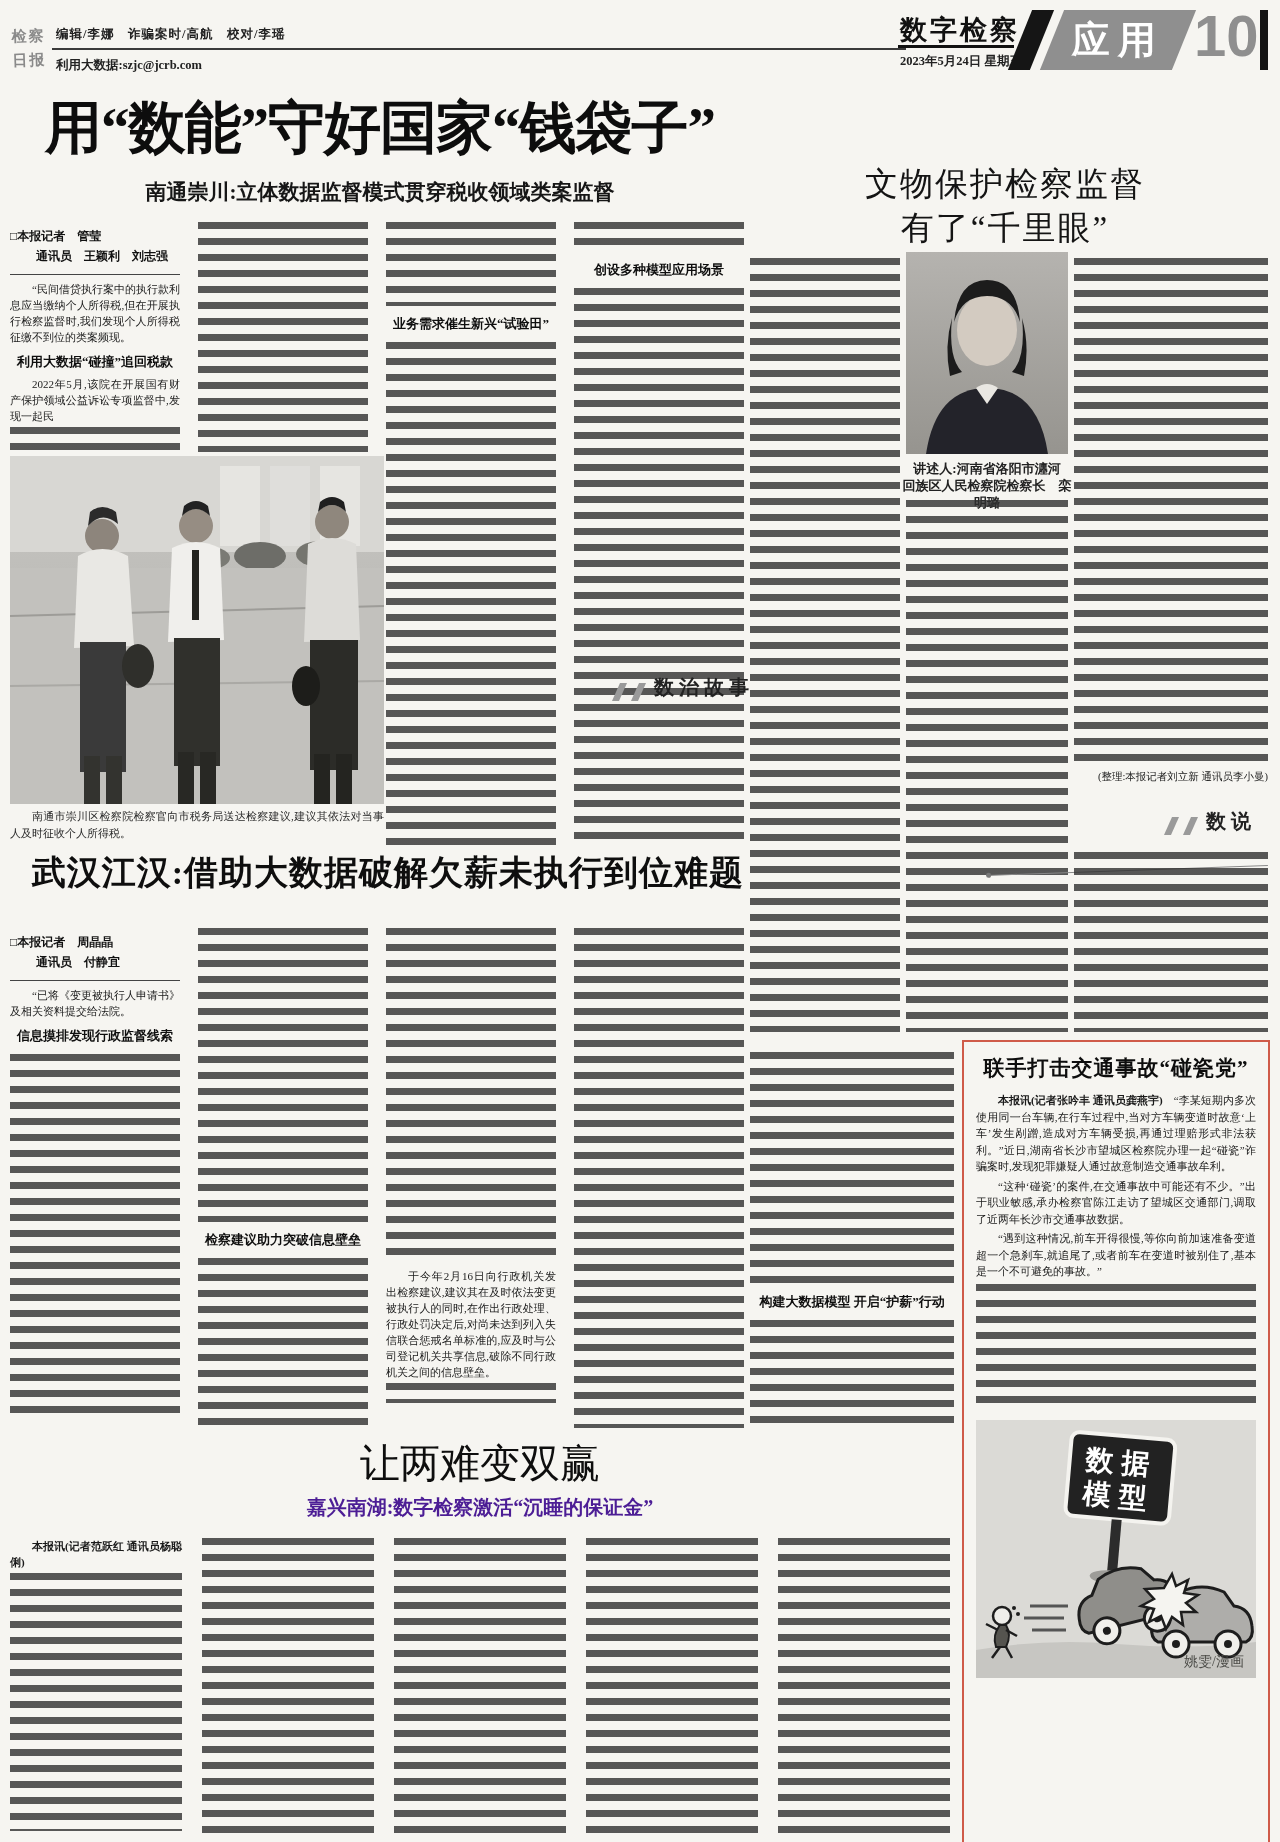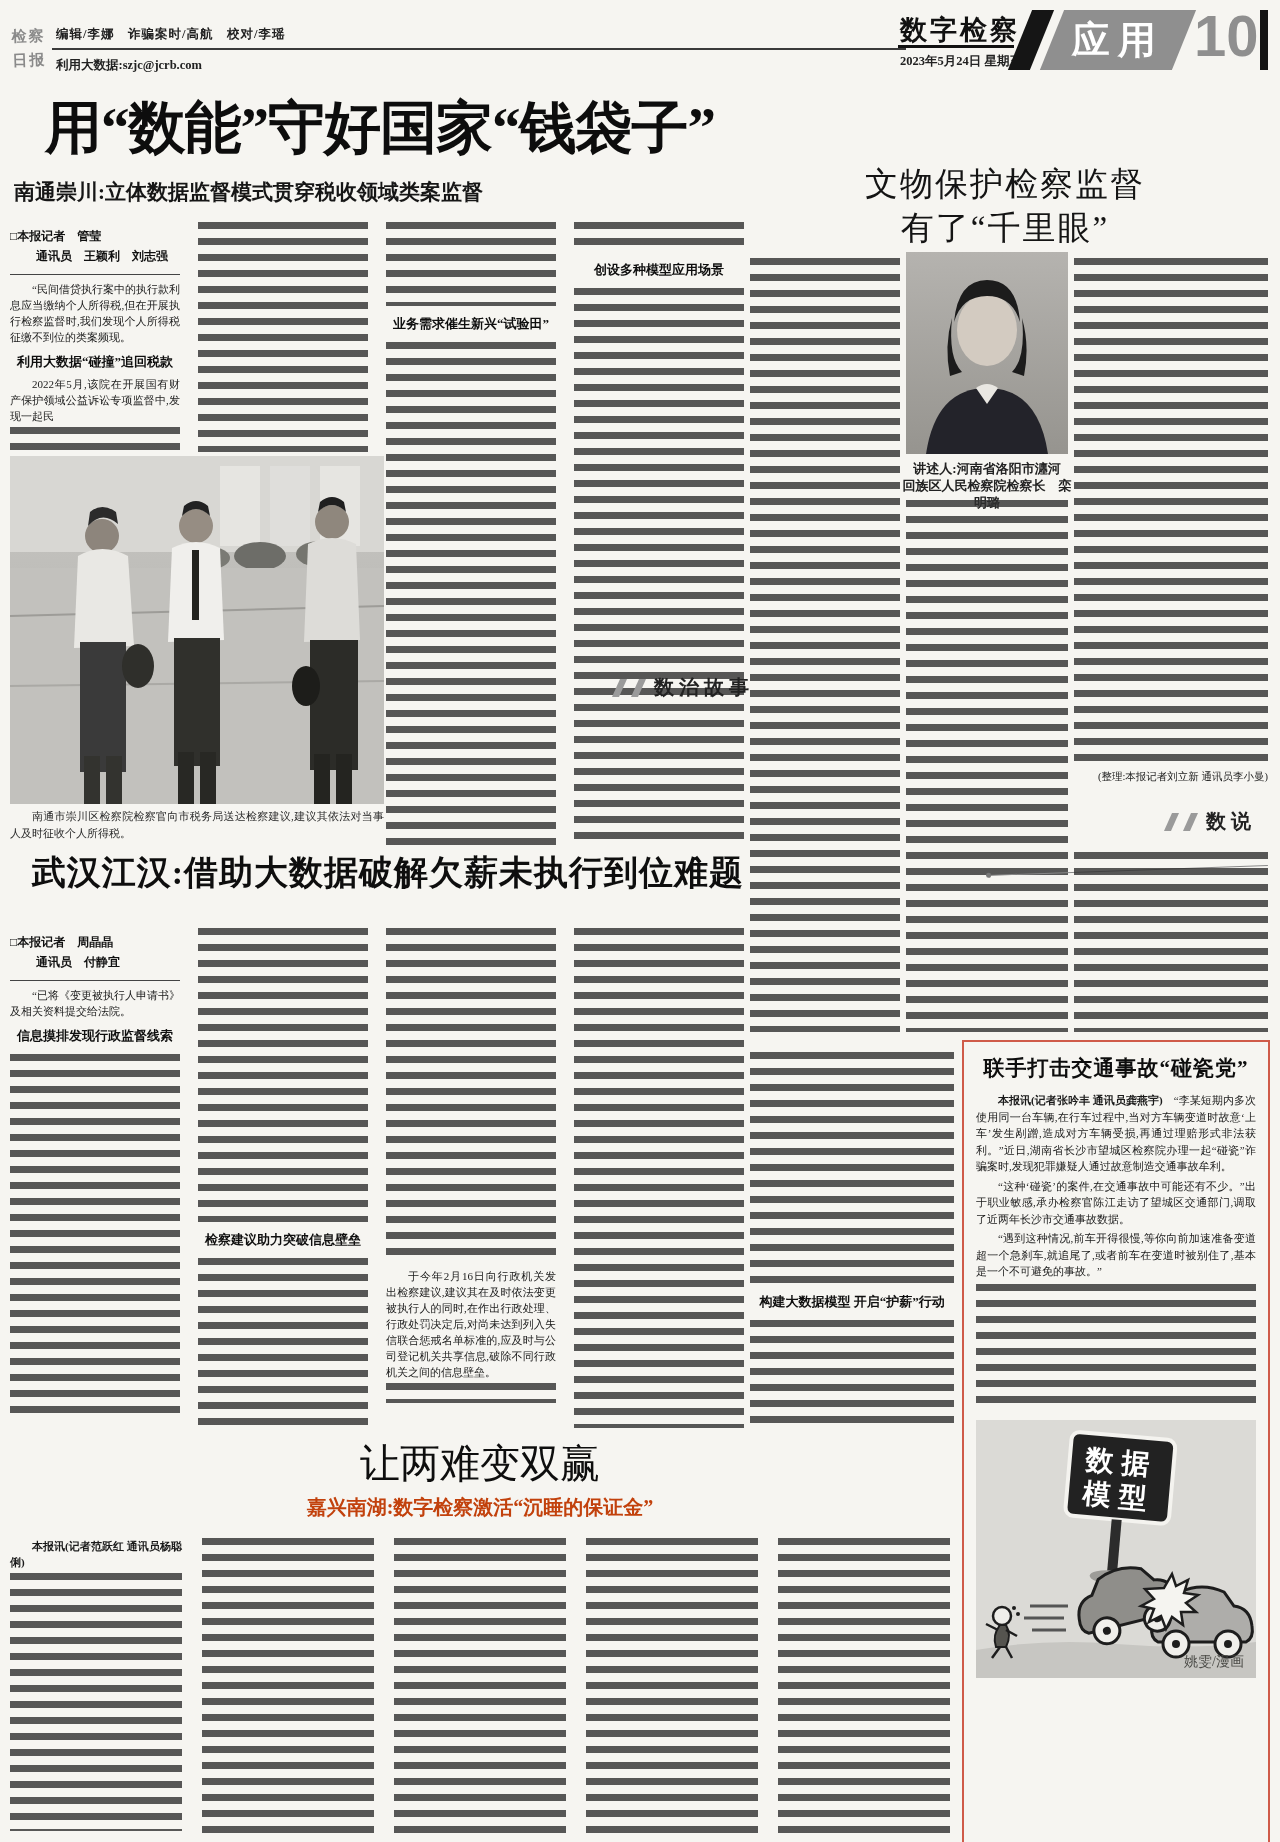--- a/index.html
+++ b/index.html
@@ -19,42 +19,42 @@
   .applbl{left:1052px;top:10px;width:132px;height:60px;background:#8f8f8f;transform:skewX(-22deg);
           display:flex;align-items:center;justify-content:center;}
   .applbl span{transform:skewX(22deg);color:#fff;font-weight:bold;font-size:38px;letter-spacing:8px;
           font-family:"Liberation Sans",sans-serif;}
   .pagenum{left:1194px;top:2px;font-size:58px;font-weight:bold;color:#8f8f8f;
           font-family:"Liberation Sans",sans-serif;}
   .pagebar{left:1260px;top:10px;width:8px;height:60px;background:#151515;}
   
   .headline1{left:14px;top:84px;width:732px;font-size:57px;font-weight:bold;text-align:center;
              line-height:88px;letter-spacing:-1px;color:#0d0d0d;}
-  .subhead1{left:14px;top:178px;width:732px;font-size:21px;font-weight:bold;color:#161616;}
+  .subhead1{left:14px;top:178px;width:732px;font-size:21px;font-weight:bold;text-align:center;color:#161616;}
   .byline{font-size:12px;font-weight:bold;line-height:20px;color:#111;border-bottom:1px solid #444;
           padding:4px 0 8px;margin-bottom:6px;}
   .byline .r2{padding-left:26px;}
   p.art{margin:0 0 3px;font-size:11px;line-height:16px;text-align:justify;text-indent:2em;color:#1a1a1a;}
   .crosshead{font-weight:bold;font-size:13px;line-height:22px;text-align:center;color:#0f0f0f;padding:3px 0;}
   .greek{background:repeating-linear-gradient(to bottom,#2f2f2f 0 7px,rgba(0,0,0,0) 7px 16px);opacity:.8;}
   .caption{font-size:11px;line-height:17px;text-align:justify;text-indent:2em;color:#2a2a2a;}
   
   .headline-r{left:770px;top:162px;width:470px;font-size:33px;line-height:44px;text-align:center;
               letter-spacing:2px;color:#141414;}
   .narrator{font-size:13px;font-weight:bold;line-height:17px;text-align:center;color:#222;}
   .credit-line{font-size:10.5px;line-height:18px;text-align:right;color:#222;}
-  .tag{display:flex;align-items:center;gap:12px;font-weight:bold;font-size:20px;letter-spacing:5px;color:#222;}
+  .tag{display:flex;align-items:flex-end;gap:12px;font-weight:bold;font-size:20px;letter-spacing:5px;color:#222;}
   .tag .sl{width:7px;height:18px;background:#9a9a9a;transform:skewX(-24deg);}
   .leader{left:988px;top:870px;width:280px;height:1px;background:#888;transform:rotate(-2deg);}
   .leader i{position:absolute;left:-2px;top:-2px;width:5px;height:5px;border-radius:50%;background:#777;}
   
   .headline2{left:10px;top:850px;width:734px;font-size:34px;font-weight:bold;text-align:right;
              letter-spacing:1px;color:#0e0e0e;}
   .headline3{left:10px;top:1436px;width:940px;font-size:40px;font-weight:normal;text-align:center;color:#0e0e0e;}
-  .subhead3{left:10px;top:1494px;width:940px;font-size:20px;font-weight:bold;text-align:center;color:#c2410c;}
+  .subhead3{left:10px;top:1494px;width:940px;font-size:20px;font-weight:bold;text-align:center;color:#4c1d95;}
   
   .redbox{left:962px;top:1040px;width:308px;height:1008px;border:2px solid #cf5b49;box-sizing:border-box;
           padding:10px 12px;}
   .redbox h3{margin:2px 0 10px;font-size:21px;font-weight:bold;text-align:center;letter-spacing:1px;color:#0d0d0d;}
   .redbox p.art{font-size:11px;line-height:16.5px;}
   .inline-byline{font-weight:bold;}
 </style>
 </head>
 <body>
 

